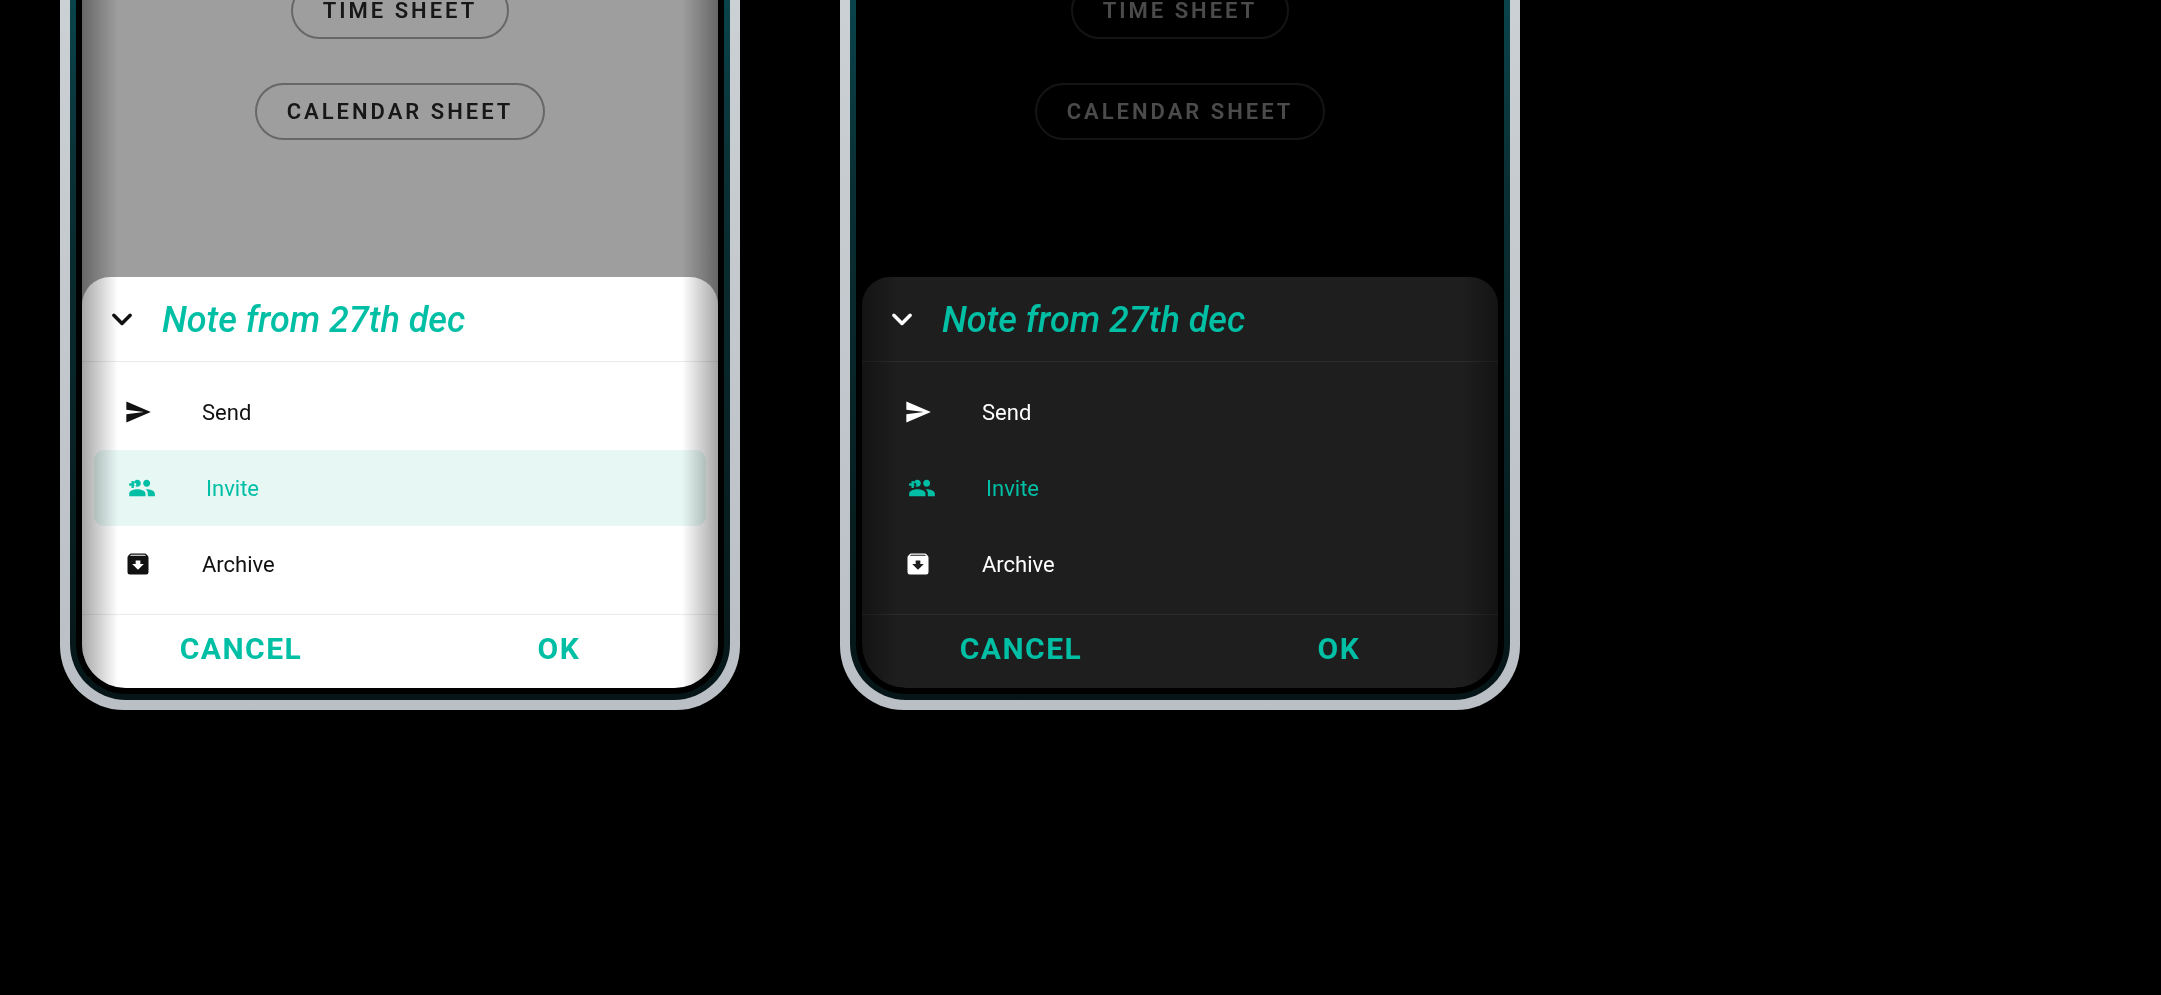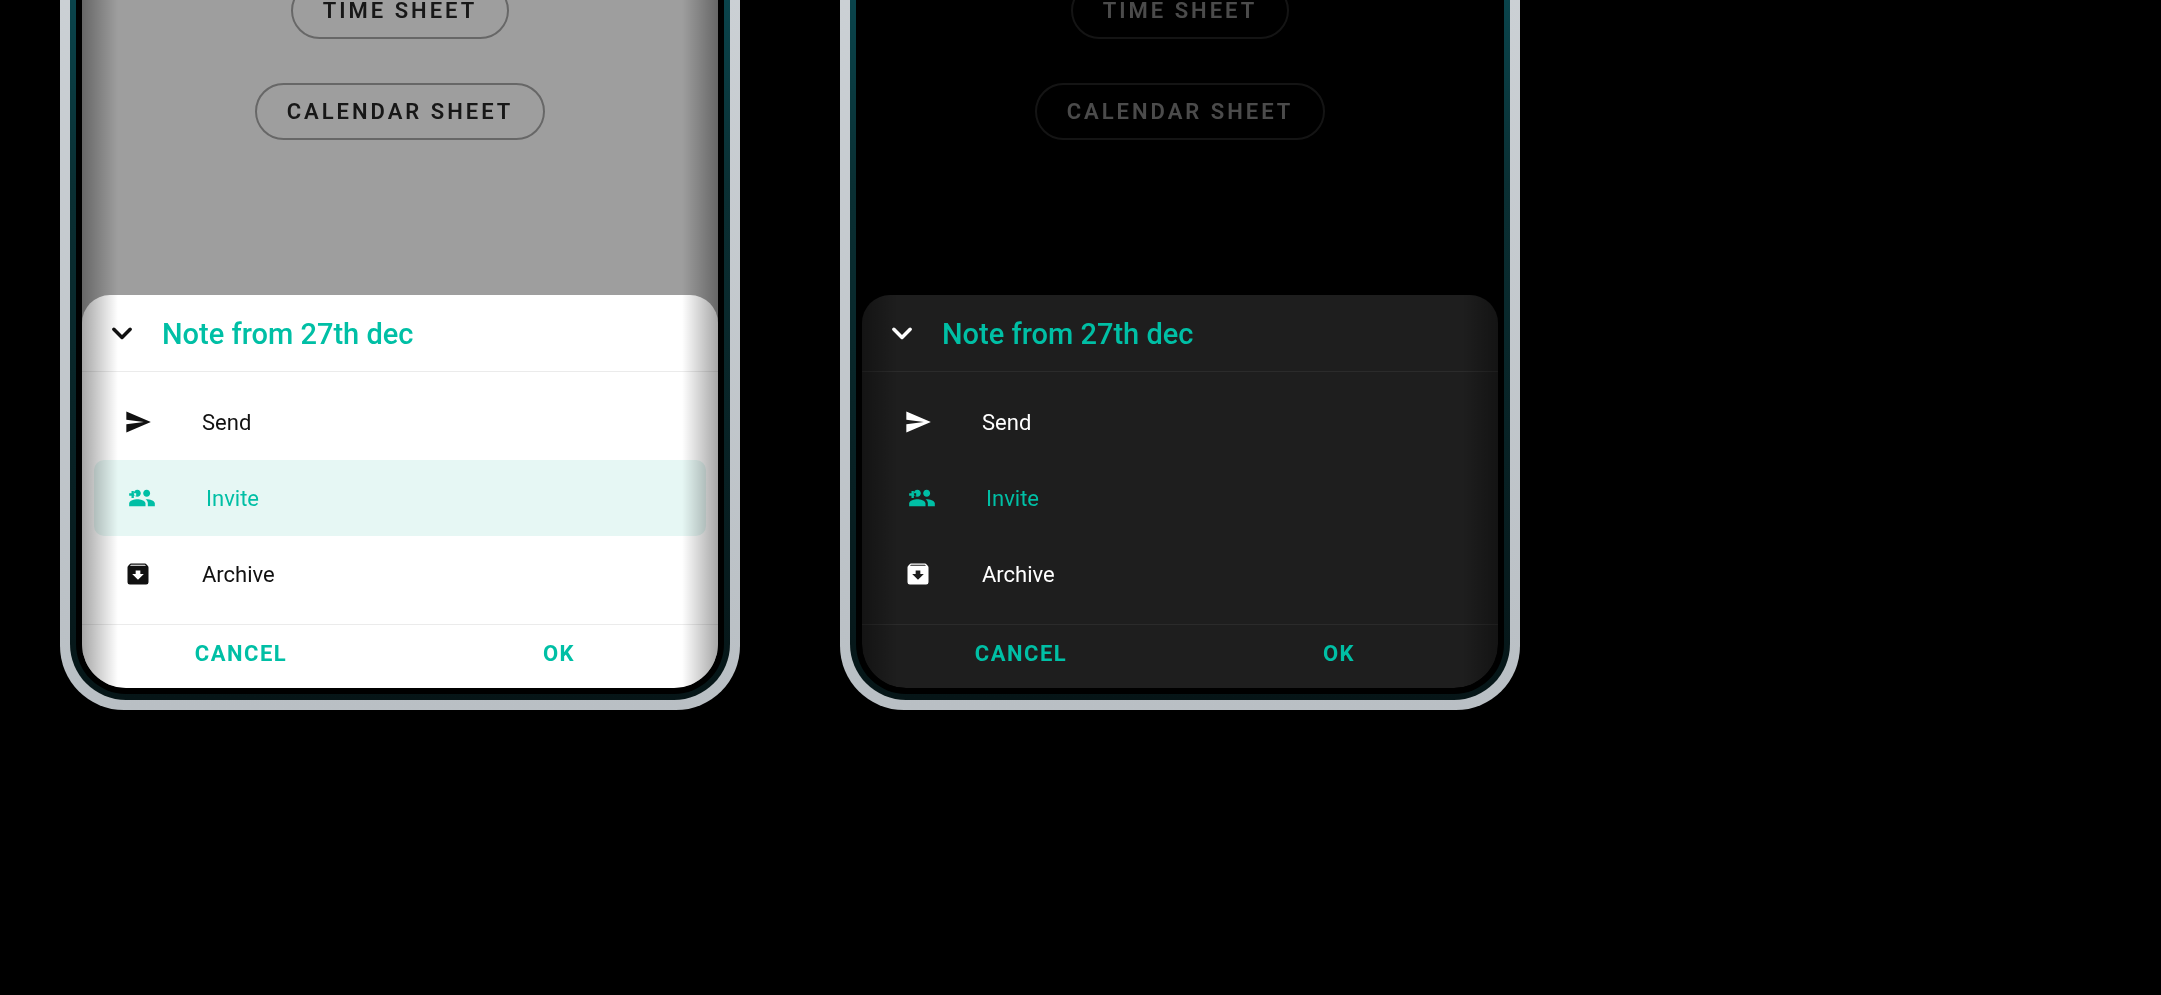--- a/index.html
+++ b/index.html
@@ -107,22 +107,23 @@
   .sheet-header {
     display:flex; align-items:center;
     padding: 22px 26px 20px 26px;
     gap: 26px;
   }
   .light .sheet-header { border-bottom:1px solid rgba(0,0,0,.08); }
   .dark  .sheet-header { border-bottom:1px solid rgba(255,255,255,.06); }
 
   .sheet-title {
     color: var(--teal);
-    font-size: 29px;
+    font-size: 36px;
     font-weight: 500;
+    font-style: italic;
   }
   .chevron-down svg { width:28px; height:28px; display:block; }
   .light .chevron-down svg path { stroke:#111; }
   .dark  .chevron-down svg path { stroke:#fff; }
 
   .sheet-list { padding: 12px; }
   .row {
     display:flex; align-items:center;
     padding: 24px 28px;
     gap: 48px;
@@ -147,21 +148,21 @@
     display:flex;
     padding: 16px 0 22px 0;
   }
   .light .sheet-actions { border-top:1px solid rgba(0,0,0,.08); }
   .dark  .sheet-actions { border-top:1px solid rgba(255,255,255,.06); }
 
   .action-btn {
     flex:1;
     text-align:center;
     color: var(--teal);
-    font-size: 22px;
+    font-size: 30px;
     font-weight:700;
     letter-spacing:1.5px;
   }
 </style>
 </head>
 <body>
 
 <div class="phone light">
   <div class="frame-outer">
       <div class="frame-edge">

